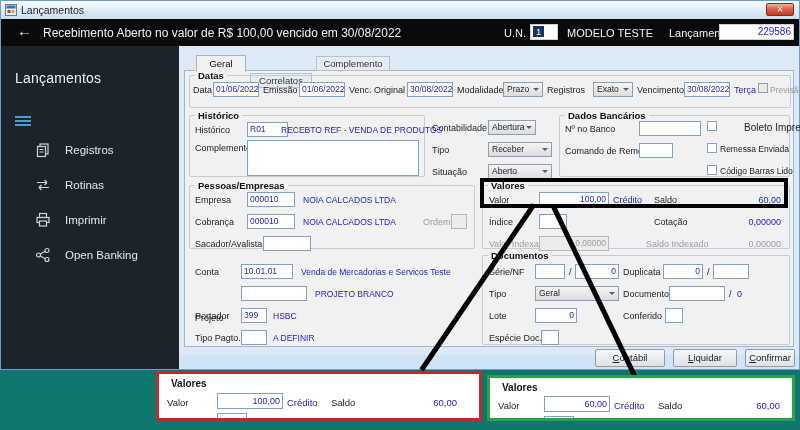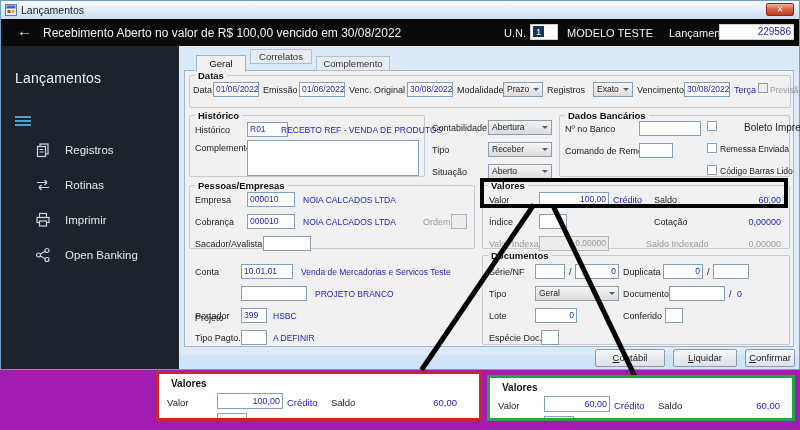--- a/index.html
+++ b/index.html
@@ -1,17 +1,17 @@
 <!DOCTYPE html>
 <html><head>
 <meta charset="utf-8">
 <style>
   html,body{margin:0;padding:0;}
   body{font-family:"Liberation Sans",sans-serif;background:#fafafa;}
-  .root{position:relative;width:800px;height:430px;overflow:hidden;background:#a21caf;}
+  .root{position:relative;width:800px;height:430px;overflow:hidden;background:#0f766e;}
 
   
   .window{position:absolute;left:0;top:0;width:798px;height:368px;border:1px solid #6f9fc8;background:#dce9f6;}
   .titlebar{position:absolute;left:0;top:0;width:798px;height:18px;
     background:linear-gradient(#fbfdfe,#e2eef9 45%,#cbdff2);display:flex;align-items:center;}
   .titlebar-text{font-size:10.5px;color:#1c1c1c;margin-left:4px;}
   .close-btn{position:absolute;right:5px;top:2px;width:28px;height:13px;box-sizing:border-box;
     background:linear-gradient(#f2b3a3,#e06a50 40%,#c03a20);border:1px solid #8e2a18;border-radius:2px;
     color:#fff;font-size:8px;line-height:11px;text-align:center;cursor:default;}
   .appicon{width:12px;height:12px;margin-left:4px;}
@@ -141,21 +141,21 @@
           <line x1="5.3" y1="7" x2="10.2" y2="4.3" stroke="#cdd5dc" stroke-width="1.2"></line>
           <line x1="5.3" y1="9" x2="10.2" y2="11.7" stroke="#cdd5dc" stroke-width="1.2"></line>
         </svg>
         <span class="tx">Open Banking</span>
       </div>
     </div>
 
     <div class="footerband"></div>
 
     <div class="tab active" style="left:195px;top:54px;width:50px;height:17px;line-height:16px;">Geral</div>
-    <div class="tab idle" style="left:249px;top:48px;width:62px;height:15px;line-height:14px;">Correlatos</div>
+    <div class="tab idle" style="left:249px;top:72px;width:62px;height:15px;line-height:14px;">Correlatos</div>
     <div class="tab idle" style="left:315px;top:55px;width:74px;height:15px;line-height:14px;">Complemento</div>
 
     <div class="panel"></div>
 
     <div class="gb" style="left:188px;top:74px;width:602px;height:33px;">
       <span class="gb-legend">Datas</span>
     </div>
     <span class="lbl" style="left:192px;top:84px;">Data</span>
     <div class="inp" style="left:212px;top:81px;width:46px;">01/06/2022</div>
     <span class="lbl" style="left:262px;top:84px;">Emissão</span>
@@ -175,21 +175,21 @@
     <div class="gb" style="left:188px;top:114px;width:236px;height:62px;">
       <span class="gb-legend">Histórico</span>
     </div>
     <span class="lbl" style="left:194px;top:124px;">Histórico</span>
     <div class="inp" style="left:246px;top:121px;width:41px;">R01</div>
     <span class="lbl blue" style="left:280px;top:124px;font-size:8.5px;">RECEBTO REF - VENDA DE PRODUTOS</span>
     <span class="lbl" style="left:194px;top:142px;">Complemento</span>
     <div class="inp ta" style="left:246px;top:139px;width:172px;"></div>
 
     <span class="lbl" style="left:431px;top:122px;">Contabilidade</span>
-    <div class="sel" style="left:487px;top:119px;width:64px;">Abertura</div>
+    <div class="sel" style="left:487px;top:119px;width:48px;">Abertura</div>
     <span class="lbl" style="left:431px;top:144px;">Tipo</span>
     <div class="sel" style="left:487px;top:141px;width:64px;">Receber</div>
     <span class="lbl" style="left:431px;top:166px;">Situação</span>
     <div class="sel" style="left:487px;top:163px;width:64px;">Aberto</div>
 
     <div class="gb" style="left:558px;top:114px;width:231px;height:62px;">
       <span class="gb-legend">Dados Bancários</span>
     </div>
     <span class="lbl" style="left:564px;top:123px;">Nº no Banco</span>
     <div class="inp" style="left:638px;top:120px;width:62px;"></div>

